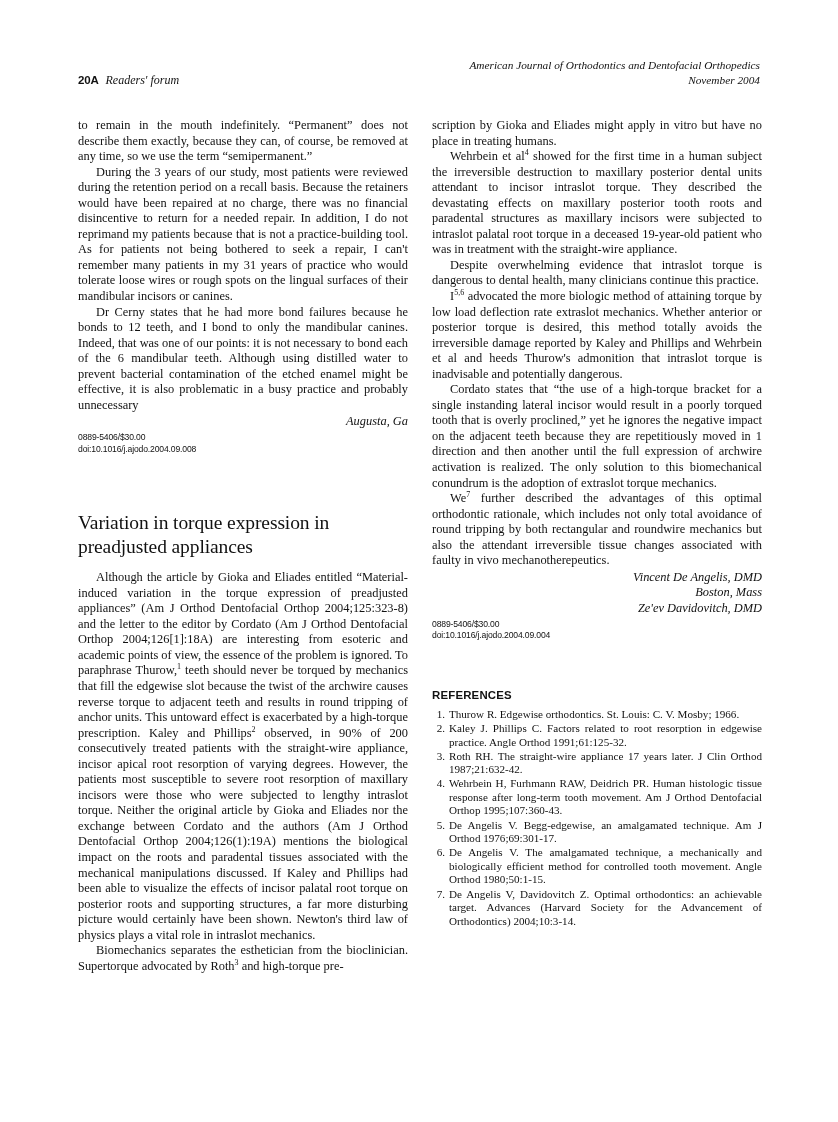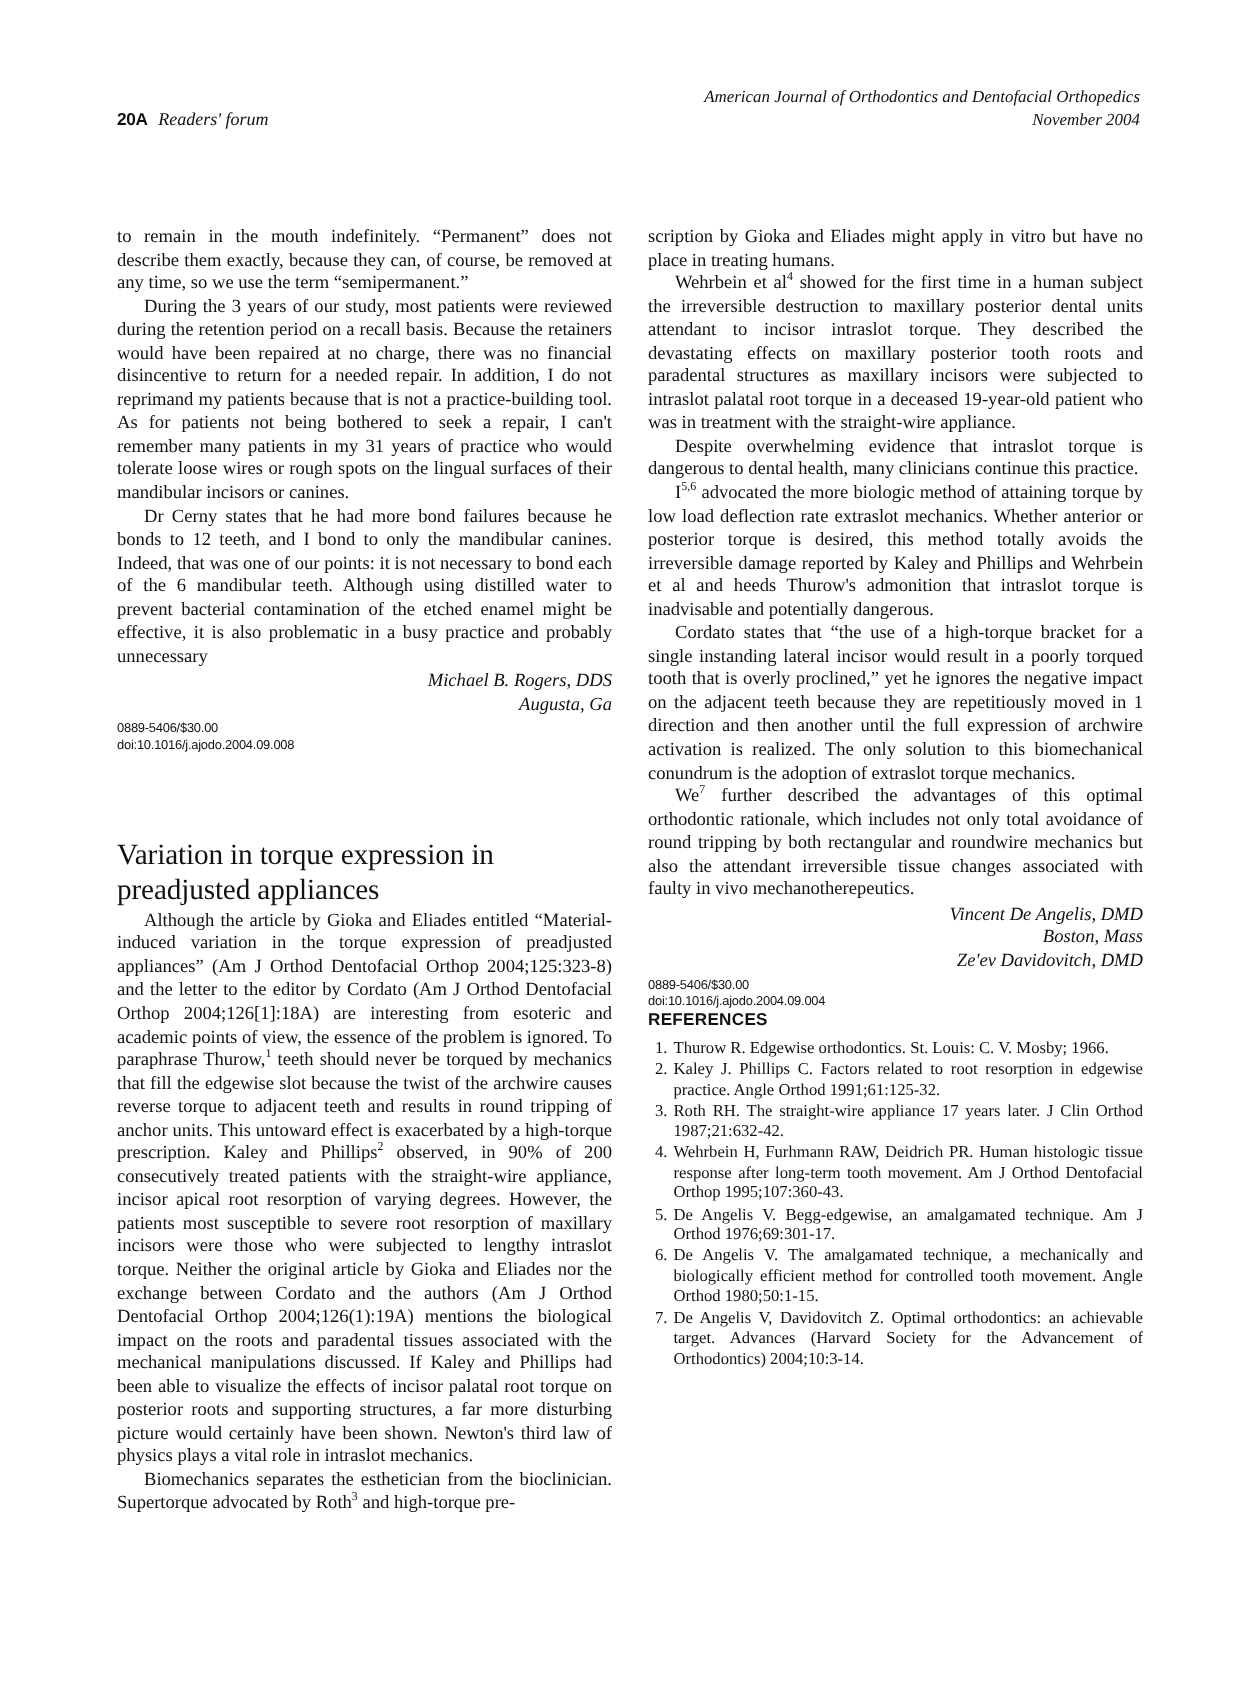--- a/index.html
+++ b/index.html
@@ -75,21 +75,21 @@
 
   p.body {
     margin: 0;
     font-size: 12.4px;
     line-height: 15.55px;
     text-align: justify;
     text-justify: inter-word;
     text-indent: 18px;
     hyphens: none;
   }
-  p.body.noindent { text-indent: 0; margin-top: 32px; }
+  p.body.noindent { text-indent: 0; }
 
   sup {
     font-size: 8px;
     line-height: 0;
     vertical-align: super;
   }
 
   .sig {
     margin-top: 1px;
     font-style: italic;
@@ -108,30 +108,30 @@
   }
 
   h2.article-title {
     margin: 0;
     font-family: "Liberation Serif", serif;
     font-weight: normal;
     font-size: 19.5px;
     line-height: 23.5px;
     letter-spacing: -0.1px;
   }
-  .title-block { margin-top: 56px; }
+  .title-block { margin-top: 56px; margin-bottom: 12px; }
 
   h3.refs-heading {
     margin: 0 0 7px 0;
     font-family: "Liberation Sans", sans-serif;
     font-weight: bold;
     font-size: 11.4px;
     letter-spacing: 0.2px;
   }
-  .refs-block { }
+  .refs-block { margin-top: 47px; }
 
   ol.refs {
     margin: 0;
     padding: 0;
     list-style: none;
     font-size: 11.1px;
     line-height: 13.6px;
   }
   ol.refs li {
     position: relative;
@@ -165,21 +165,20 @@
 
   <div class="columns">
 
     <div class="col">
 
       <p class="body noindent">to remain in the mouth indefinitely. “Permanent” does not describe them exactly, because they can, of course, be removed at any time, so we use the term “semipermanent.”</p>
       <p class="body">During the 3 years of our study, most patients were reviewed during the retention period on a recall basis. Because the retainers would have been repaired at no charge, there was no financial disincentive to return for a needed repair. In addition, I do not reprimand my patients because that is not a practice-building tool. As for patients not being bothered to seek a repair, I can't remember many patients in my 31 years of practice who would tolerate loose wires or rough spots on the lingual surfaces of their mandibular incisors or canines.</p>
       <p class="body">Dr Cerny states that he had more bond failures because he bonds to 12 teeth, and I bond to only the mandibular canines. Indeed, that was one of our points: it is not necessary to bond each of the 6 mandibular teeth. Although using distilled water to prevent bacterial contamination of the etched enamel might be effective, it is also problematic in a busy practice and probably unnecessary</p>
 
       <div class="sig">
-        <div>Michael B. Rogers, DDS</div>
         <div>Augusta, Ga</div>
       </div>
 
       <div class="pubinfo">
         <div>0889-5406/$30.00</div>
         <div>doi:10.1016/j.ajodo.2004.09.008</div>
       </div>
 
       <div class="title-block">
         <h2 class="article-title">Variation in torque expression in preadjusted appliances</h2>

